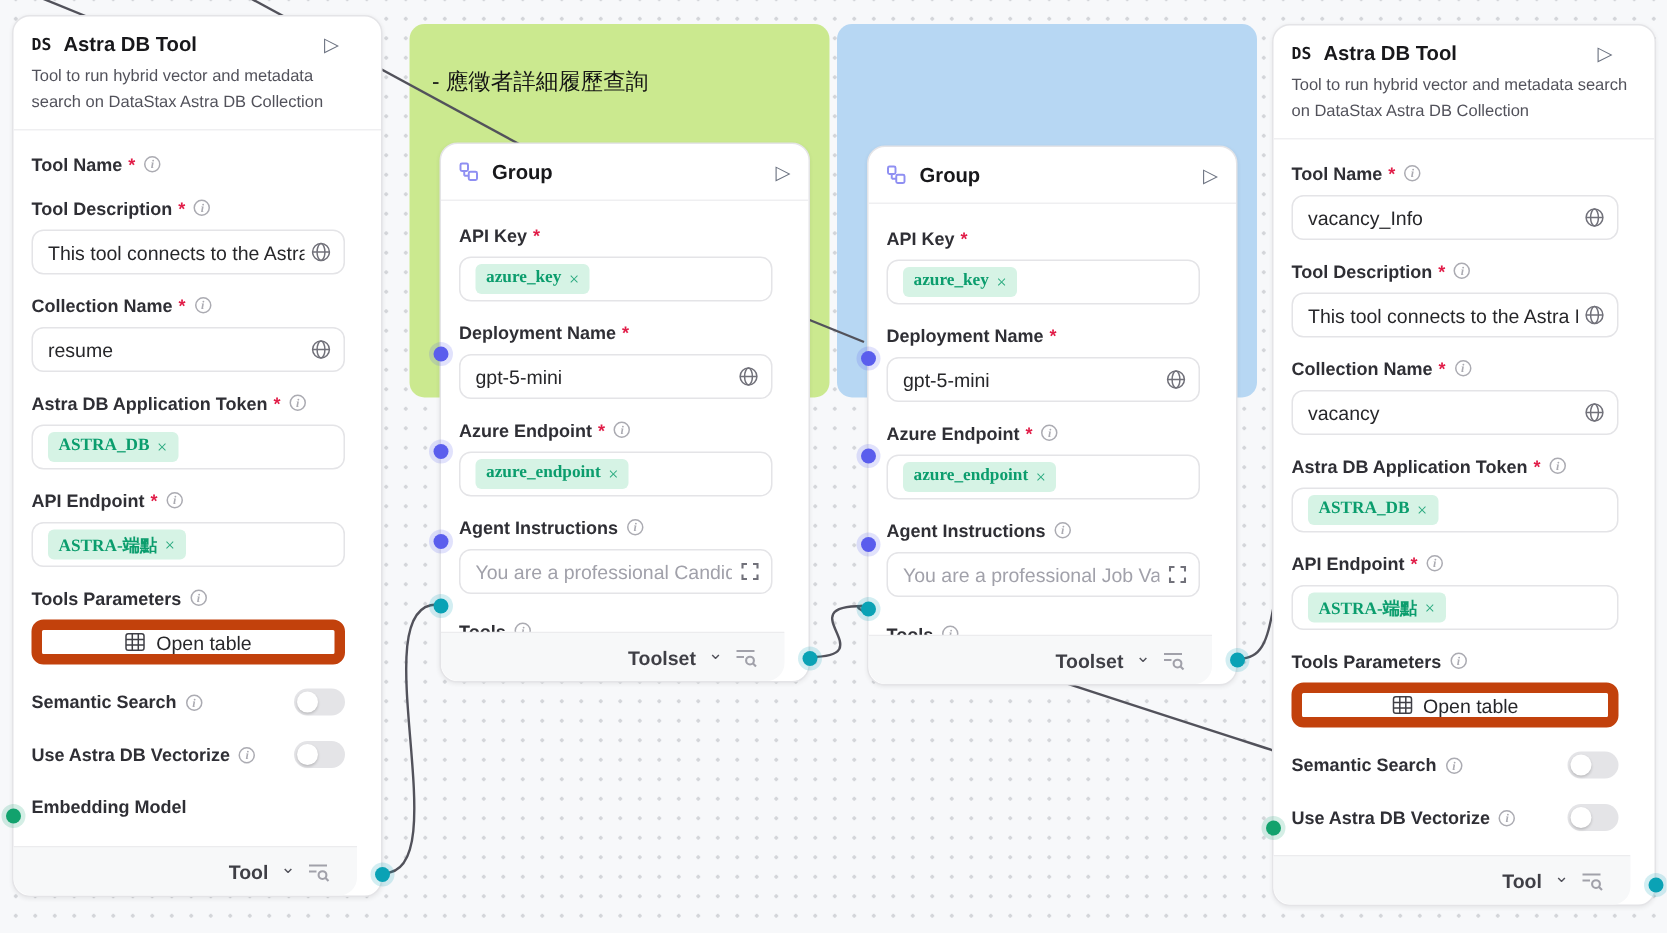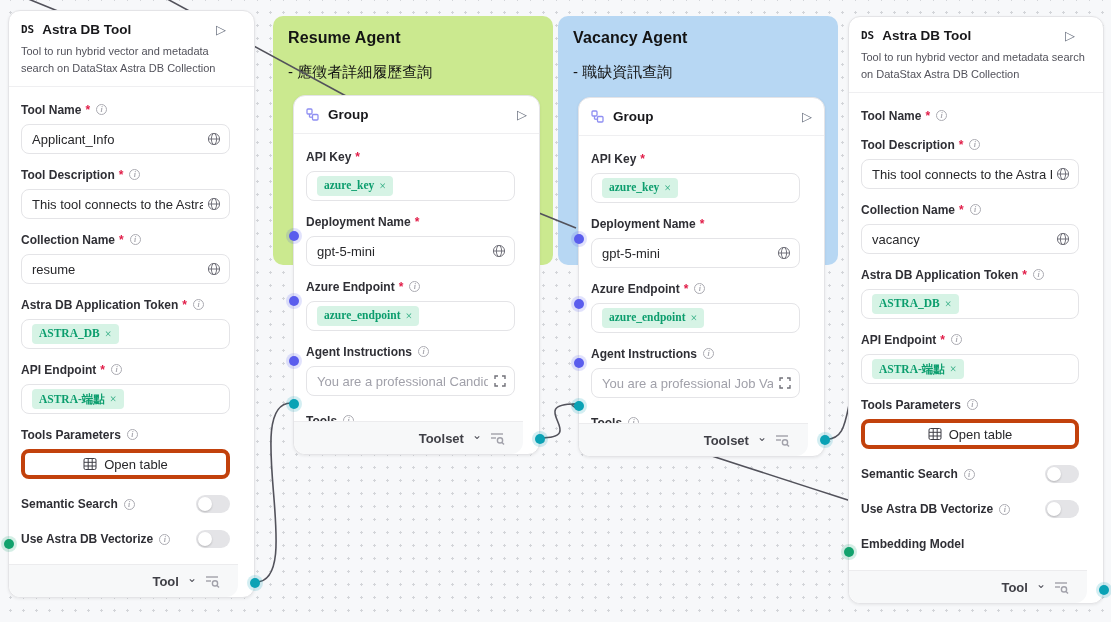--- a/index.html
+++ b/index.html
@@ -33,21 +33,21 @@
     font-family:"Liberation Serif",serif;margin-left:2px;flex:none}
   .input{position:relative;margin-top:6px;height:30px;border:1px solid #e4e4e7;border-radius:8px;
     background:#fff;display:flex;align-items:center;padding:0 26px 0 10px;overflow:hidden;white-space:nowrap}
   .ival{font-size:13px;color:#27272a;overflow:hidden;text-overflow:clip}
   .ival.ph{color:#a1a1aa}
   .iglobe,.iexpand{position:absolute;right:8px;top:50%;transform:translateY(-50%)}
   .chip{display:inline-flex;align-items:flex-start;gap:5px;background:var(--c-chip_bg);color:var(--c-chip_text);
     border-radius:4px;padding:2.5px 7px;font-family:Liberation Serif, serif;font-size:11.5px;font-weight:700;
     cursor:pointer;flex:none}
   .chip-x{font-weight:400;font-size:12px;opacity:.85;cursor:pointer}
-  .btn{margin-top:6px;height:30px;border:4px solid #c2410c;border-radius:8px;background:#fff;
+  .btn{margin-top:6px;height:30px;border:7px solid #c2410c;border-radius:8px;background:#fff;
     display:flex;align-items:center;justify-content:center;gap:7px;font-size:13px;font-weight:500;color:#27272a;cursor:pointer}
   .trow{display:flex;align-items:center;justify-content:space-between;margin-top:15px;height:20px}
   .toggle{width:34px;height:18px;border-radius:999px;background:#e4e4e7;position:relative;cursor:pointer;flex:none}
   .toggle::after{content:"";position:absolute;left:2px;top:2px;width:14px;height:14px;border-radius:50%;
     background:#fff;box-shadow:0 1px 2px rgba(0,0,0,.2)}
   .node-footer{position:absolute;left:0;right:16px;bottom:0;height:33px;background:#f7f8f9;
     border-top:1px solid #ececee;border-radius:0 0 12px 12px;display:flex;align-items:center;
     justify-content:flex-end;gap:8px;padding:0 18px}
   .footer-label{font-size:13px;font-weight:600;color:#3f3f46;cursor:pointer}
   .chev{font-size:12px;color:#52525b;line-height:.5;margin-top:-6px;cursor:pointer}
@@ -57,26 +57,23 @@
   .h-embed{background:var(--c-handle_embedding);box-shadow:0 0 0 3px rgba(18,162,109,.18)}
   .ghead{display:flex;align-items:center;gap:9px;padding:11px 12px;border-bottom:1px solid #efeff1}
   svg.ic{display:block;flex:none}
 </style>
 </head>
 <body>
 
 <div class="canvas"></div>
 
 <div class="frame" style="left:273px;top:16px;width:280px;height:249px;background:var(--c-frame_resume)">
-  <div class="frame-title">Resume Agent</div>
   <div class="frame-subtitle">- 應徵者詳細履歷查詢</div>
 </div>
 <div class="frame" style="left:558px;top:16px;width:280px;height:249px;background:var(--c-frame_vacancy)">
-  <div class="frame-title">Vacancy Agent</div>
-  <div class="frame-subtitle">- 職缺資訊查詢</div>
 </div>
 
 <svg class="edges" width="1111" height="622">
   <g fill="none" stroke="var(--c-edge)" stroke-width="1.6">
     <path d="M 16 -6 L 70 16"></path>
     <path d="M 158 -6 L 346 96"></path>
     <path d="M 534 211 L 576 228"></path>
     <path d="M 256 582 C 306 582, 241 403, 291 403"></path>
     <path d="M 540 438 C 590 438, 525 404, 575 404"></path>
     <path d="M 823 439 C 858 443, 838 388, 874 342"></path>
@@ -90,28 +87,20 @@
     <span class="node-title">Astra DB Tool</span>
     <span class="play">▷</span>
   </div>
   <div class="node-desc">Tool to run hybrid vector and metadata search on DataStax Astra DB Collection</div>
   <div class="node-body">
     <div class="flabel">
       <span>Tool Name</span>
         <span class="req">*</span>
       <span class="info">i</span>
     </div>
-    <div class="input">
-      <span class="ival">Applicant_Info</span>
-      <svg class="ic iglobe" width="14" height="14" viewBox="0 0 14 14" stroke="#71717a" fill="none">
-          <circle cx="7" cy="7" r="5.6"></circle>
-          <ellipse cx="7" cy="7" rx="2.6" ry="5.6"></ellipse>
-          <line x1="1.4" y1="7" x2="12.6" y2="7"></line>
-        </svg>
-    </div>
     <div class="flabel">
       <span>Tool Description</span>
         <span class="req">*</span>
       <span class="info">i</span>
     </div>
     <div class="input">
       <span class="ival">This tool connects to the Astra DB...</span>
       <svg class="ic iglobe" width="14" height="14" viewBox="0 0 14 14" stroke="#71717a" fill="none">
           <circle cx="7" cy="7" r="5.6"></circle>
           <ellipse cx="7" cy="7" rx="2.6" ry="5.6"></ellipse>
@@ -365,20 +354,28 @@
     <span class="node-title">Astra DB Tool</span>
     <span class="play">▷</span>
   </div>
   <div class="node-desc">Tool to run hybrid vector and metadata search on DataStax Astra DB Collection</div>
   <div class="node-body">
     <div class="flabel">
       <span>Tool Name</span>
         <span class="req">*</span>
       <span class="info">i</span>
     </div>
+    <div class="input">
+      <span class="ival">vacancy_Info</span>
+      <svg class="ic iglobe" width="14" height="14" viewBox="0 0 14 14" stroke="#71717a" fill="none">
+          <circle cx="7" cy="7" r="5.6"></circle>
+          <ellipse cx="7" cy="7" rx="2.6" ry="5.6"></ellipse>
+          <line x1="1.4" y1="7" x2="12.6" y2="7"></line>
+        </svg>
+    </div>
     <div class="flabel">
       <span>Tool Description</span>
         <span class="req">*</span>
       <span class="info">i</span>
     </div>
     <div class="input">
       <span class="ival">This tool connects to the Astra DB...</span>
       <svg class="ic iglobe" width="14" height="14" viewBox="0 0 14 14" stroke="#71717a" fill="none">
           <circle cx="7" cy="7" r="5.6"></circle>
           <ellipse cx="7" cy="7" rx="2.6" ry="5.6"></ellipse>

